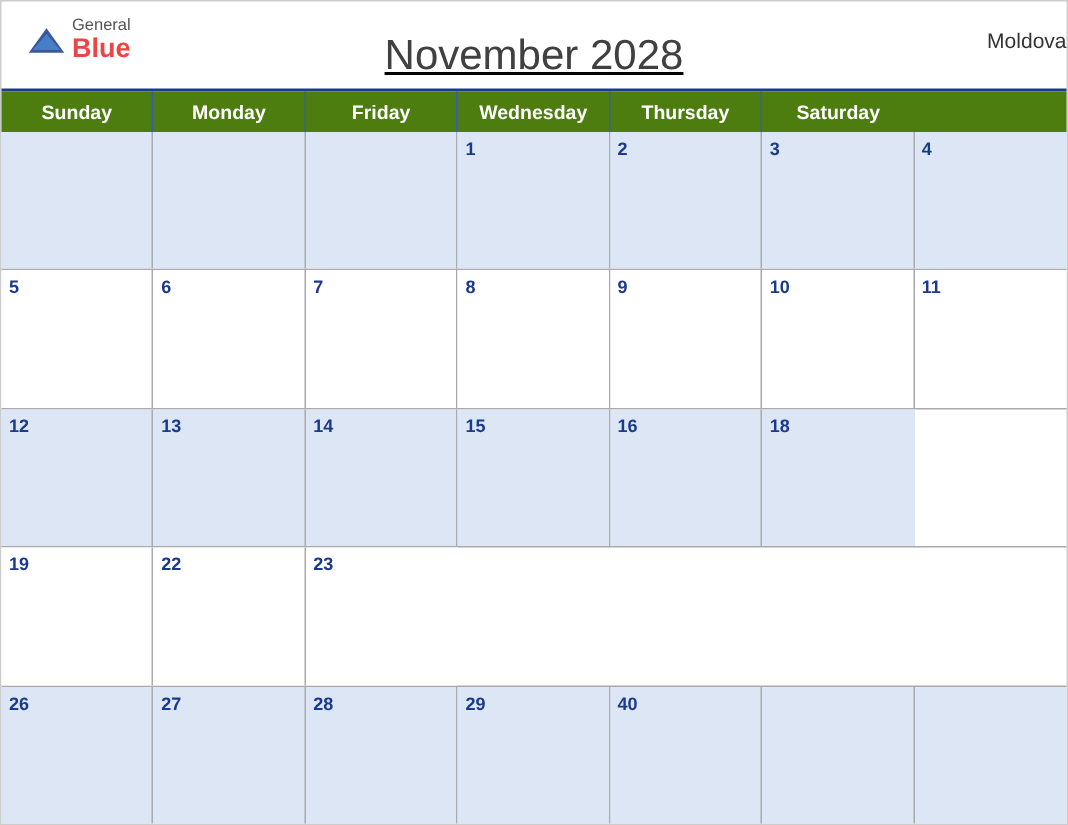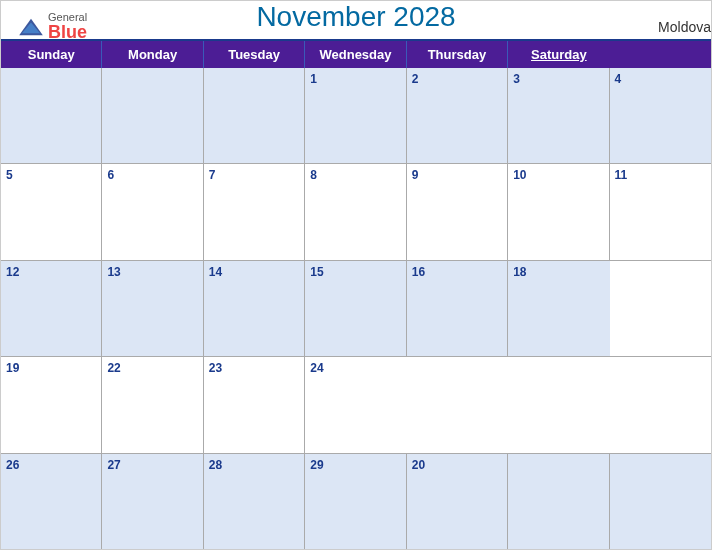--- a/index.html
+++ b/index.html
@@ -15,22 +15,23 @@
       height: 550px;
       background: #fff;
       border: 1px solid #ccc;
       display: flex;
       flex-direction: column;
     }
     .calendar-header {
       display: flex;
       align-items: center;
       justify-content: center;
-      padding: 0 16px 6px;
+      padding: 20px 16px 6px;
       position: relative;
+      text-decoration: underline;
     }
     .logo-area {
       position: absolute;
       left: 16px;
       top: 10px;
       display: flex;
       flex-direction: column;
       align-items: center;
     }
     .logo-text-general {
@@ -52,53 +53,52 @@
       align-items: center;
       gap: 3px;
     }
     .logo-text-wrapper {
       display: flex;
       flex-direction: column;
       line-height: 1.1;
     }
     .calendar-title {
       font-size: 28px;
-      color: #0369a1;
+      color: #404040;
       font-weight: normal;
       text-align: left;
     }
     .country-label {
       position: absolute;
       right: 0;
       top: 18px;
       font-size: 14px;
       color: #333;
     }
     .calendar-grid {
       flex: 1;
       display: flex;
       flex-direction: column;
       border-top: 2px solid #1a3a8c;
     }
     .day-headers {
       display: grid;
       grid-template-columns: repeat(7, 1fr);
-      background: #4c1d95;
+      background: #4d7c0f;
     }
     .day-header {
       color: #fff;
       text-align: center;
       padding: 6px 0;
       font-size: 13px;
       font-weight: bold;
       border-right: 1px solid #3a5ab8;
     }
     .day-header:last-child {
       border-right: none;
-      text-decoration: underline;
     }
     .weeks-container {
       flex: 1;
       display: flex;
       flex-direction: column;
     }
     .week-row {
       display: grid;
       grid-template-columns: repeat(7, 1fr);
       flex: 1;
@@ -150,21 +150,21 @@
         </div>
       </div>
     </div>
     <h1 class="calendar-title">November 2028</h1>
     <span class="country-label">Moldova</span>
   </div>
   <div class="calendar-grid">
     <div class="day-headers">
     <div class="day-header">Sunday</div>
         <div class="day-header">Monday</div>
-        <div class="day-header">Tuesday</div>
+        <div class="day-header">Friday</div>
         <div class="day-header">Wednesday</div>
         <div class="day-header">Thursday</div>
         <div class="day-header">Saturday</div>
       </div>
     <div class="weeks-container">
     <div class="week-row">
           <div class="day-cell empty">
             <span class="day-number"></span>
           </div>
           <div class="day-cell empty">
@@ -232,39 +232,36 @@
         <div class="week-row">
           <div class="day-cell">
             <span class="day-number">19</span>
           </div>
           <div class="day-cell">
             <span class="day-number">22</span>
           </div>
           <div class="day-cell">
             <span class="day-number">23</span>
           </div>
-          <div class="day-cell">
-            <span class="day-number">24</span>
-          </div>
         </div>
         <div class="week-row">
           <div class="day-cell">
             <span class="day-number">26</span>
           </div>
           <div class="day-cell">
             <span class="day-number">27</span>
           </div>
           <div class="day-cell">
             <span class="day-number">28</span>
           </div>
           <div class="day-cell">
             <span class="day-number">29</span>
           </div>
           <div class="day-cell">
-            <span class="day-number">20</span>
+            <span class="day-number">40</span>
           </div>
           <div class="day-cell empty">
             <span class="day-number"></span>
           </div>
           <div class="day-cell empty">
             <span class="day-number"></span>
           </div>
         </div>
       </div>
   </div>

